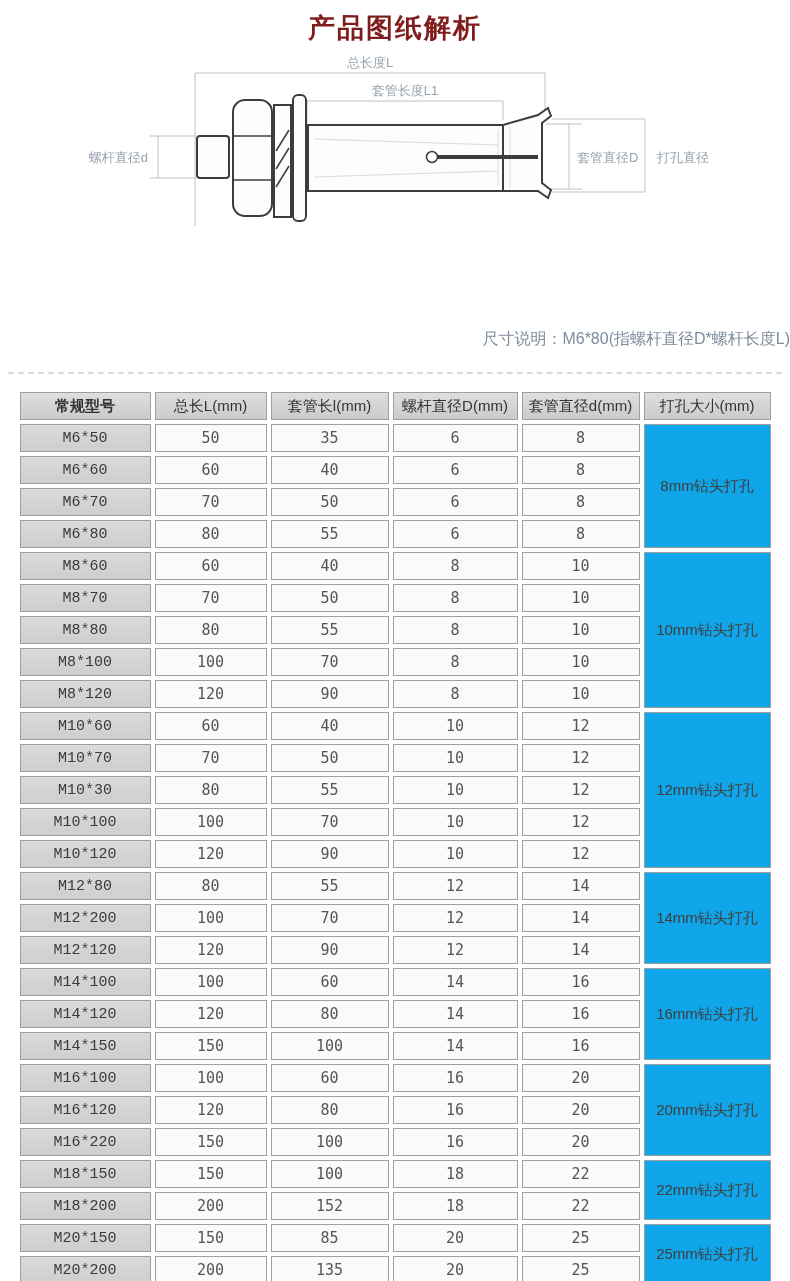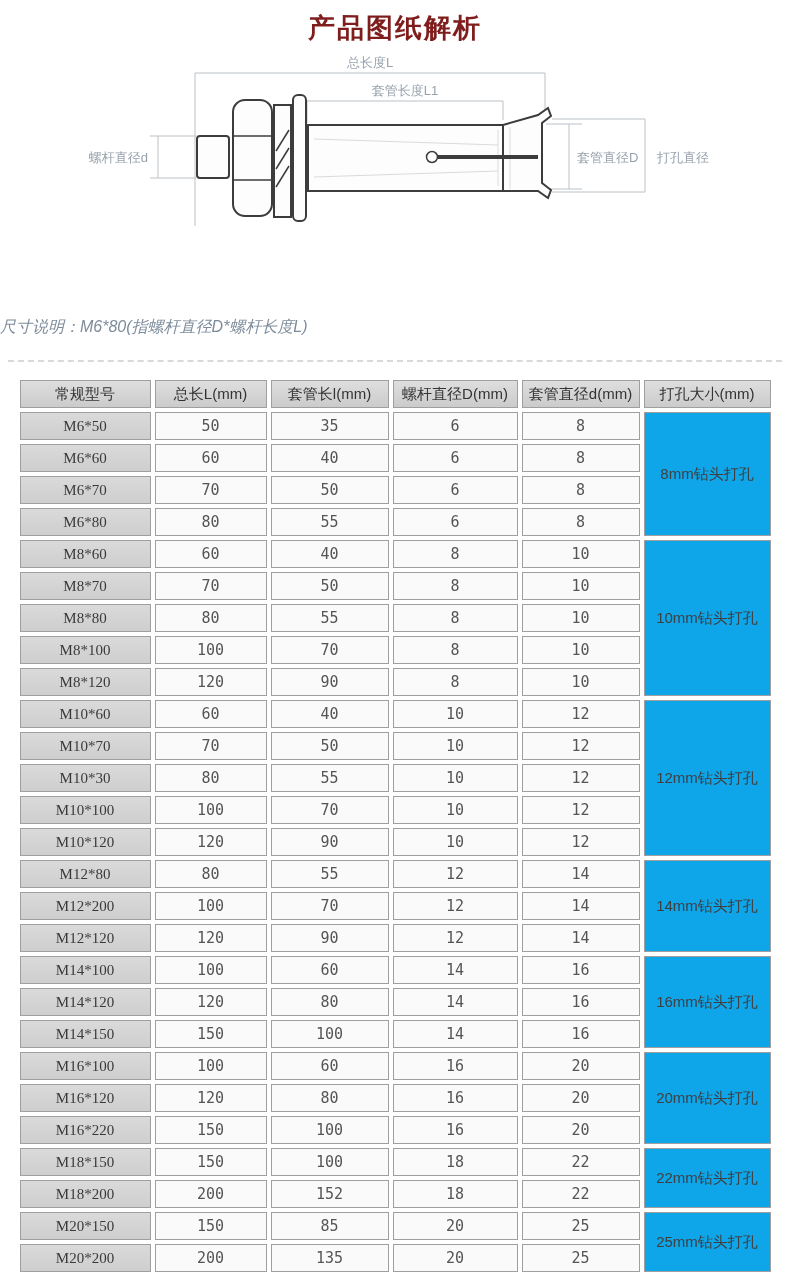--- a/index.html
+++ b/index.html
@@ -25,22 +25,22 @@
     font-size:27px;font-weight:600;letter-spacing:2px;color:#7f1d1d;
   }
   .diagram-wrap{width:666px;height:265px;}
   svg text{font-family:"Liberation Sans","DejaVu Sans",sans-serif;font-size:13px;}
   .dim{stroke:var(--dimension-line);stroke-width:1;fill:none;}
   .part{stroke:var(--part-outline);stroke-width:2;fill:#fdfdfd;}
   .part-thin{stroke:var(--part-outline);stroke-width:1.5;fill:none;}
   .faint{stroke:#d8dbde;stroke-width:1;fill:none;}
   .lbl{fill:var(--label-text);}
   .caption{
-    margin:4px 0 0 0;text-align:left;
-    color:var(--caption-text);font-size:16px;font-style:italic;
+    margin:16px 0 0 0;text-align:right;
+    color:var(--caption-text);font-size:16px;
   }
   .dashed-divider{
     margin:22px 8px 14px 8px;height:0;
     border-top:2px dashed #d9d9d9;
   }
   .table-note-row{
     width:724px;margin:0 auto 2px auto;
     display:flex;justify-content:space-between;align-items:baseline;
   }
   .table-note{font-size:15.5px;color:var(--note-text);}
@@ -53,21 +53,21 @@
     border:1px solid var(--table-border);
     text-align:center;vertical-align:middle;
     height:26px;padding:0 2px;overflow:hidden;white-space:nowrap;
   }
   table.spec th{
     background:linear-gradient(var(--header-bg-top),var(--header-bg-bottom));
     font-weight:normal;font-size:15px;color:#333;
   }
   td.model{
     background:linear-gradient(#dadada,#cecece);
-    font-family:Liberation Serif, serif;font-size:15px;color:#3a3a3a;
+    font-family:Liberation Mono, monospace;font-size:15px;color:#3a3a3a;
   }
   td.num{
     background:var(--cell-bg);
     font-family:"DejaVu Sans Mono",monospace;font-size:15px;color:#555;
   }
   td.drill{
     background:#0ea5e9;font-size:15px;color:#3f3f3f;
   }
 </style>
 </head>
@@ -139,21 +139,21 @@
   </div>
 
   <p class="caption">尺寸说明：M6*80(指螺杆直径D*螺杆长度L)</p>
 
   <div class="dashed-divider"></div>
 
 
   <table class="spec">
     <thead>
       <tr id="thead-row">
-          <th style="width: 125px;">常规型号</th>
+          <th style="width: 125px; font-weight: bold;">常规型号</th>
           <th style="width: 106px; text-align: center;">总长L(mm)</th>
           <th style="width: 112px;">套管长l(mm)</th>
           <th style="width: 119px;">螺杆直径D(mm)</th>
           <th style="width: 112px; margin-top: 35px;">套管直径d(mm)</th>
           <th style="width: 121px;">打孔大小(mm)</th>
         </tr>
     </thead>
     <tbody id="tbody">
         <tr>
           <td class="model">M6*50</td>

